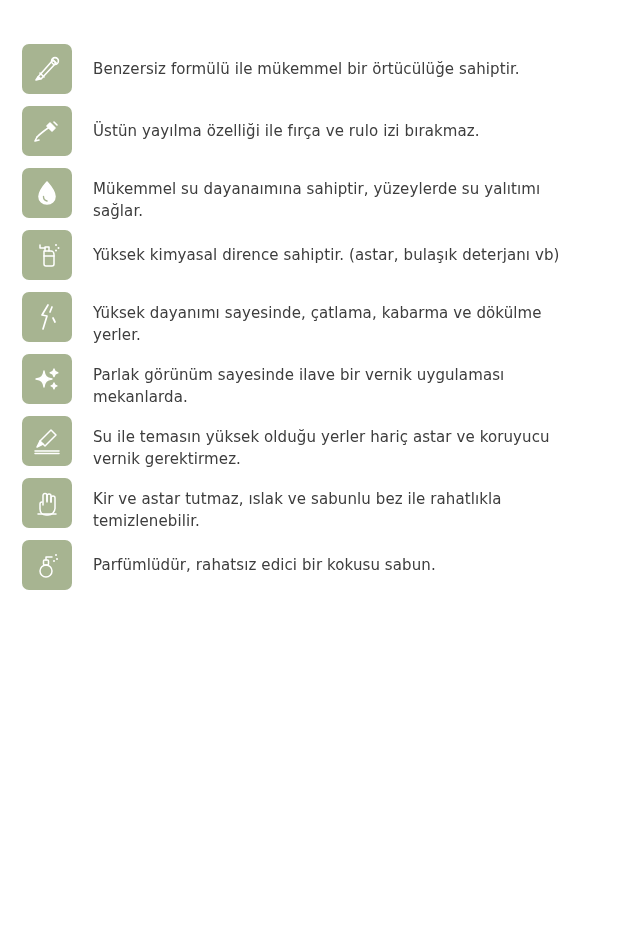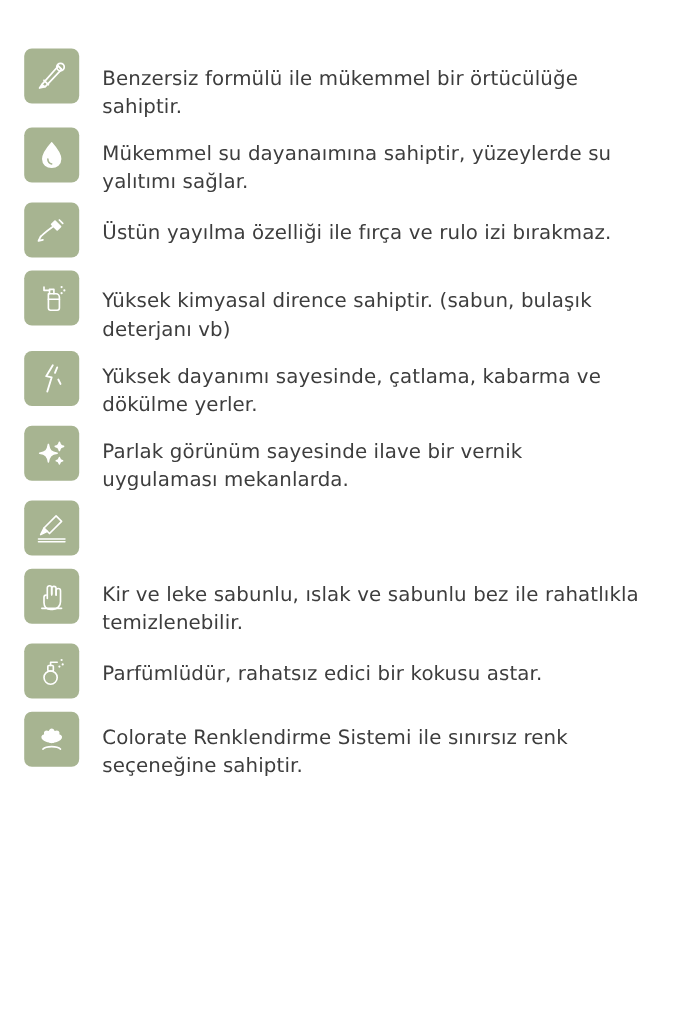--- a/index.html
+++ b/index.html
@@ -41,21 +41,21 @@
     background: #a7b491;
     display: flex;
     align-items: center;
     justify-content: center;
     margin-right: 21px;
   }
   .icon-tile svg {
     display: block;
   }
   .feature-text {
-    font-size: 18px;
+    font-size: 15px;
     line-height: 1.45;
     color: #3d3d3d;
     letter-spacing: 0.1px;
     padding-top: 11px;
     max-width: 490px;
   }
   .row-0 .feature-text,
   .row-1 .feature-text,
   .row-3 .feature-text,
   .row-9 .feature-text,
@@ -73,55 +73,55 @@
           <path d="M7 24 L22 7 L25 10 L10 26 Z" fill="none"></path>
           <path d="M22 7 L25 10"></path>
           <path d="M7 24 L5 27 L9 26 Z" fill="#ffffff"></path>
           <circle cx="24" cy="8" r="3.4"></circle>
           <path d="M9 20 L13 24"></path>
         </svg>
       </span>
       <div class="feature-text">Benzersiz formülü ile mükemmel bir örtücülüğe sahiptir.</div>
     </div>
 
-    <div class="feature-row row-2">
-      <span class="icon-tile">
-        <svg width="32" height="32" viewBox="0 0 32 32" fill="none" stroke="#ffffff" stroke-width="1.6" stroke-linecap="round" stroke-linejoin="round">
-          <path d="M16 5 C16 5, 8 14, 8 19.5 C8 24.2, 11.6 27, 16 27 C20.4 27, 24 24.2, 24 19.5 C24 14, 16 5, 16 5 Z" fill="#ffffff" stroke="#ffffff"></path>
-          <path d="M12.5 19.5 C12.5 22, 14 23.6, 16 24" stroke="#a7b491" stroke-width="1.4" fill="none"></path>
-        </svg>
-      </span>
-      <div class="feature-text">Mükemmel su dayanaımına sahiptir, yüzeylerde su yalıtımı sağlar.</div>
-    </div>
-
     <div class="feature-row row-1">
       <span class="icon-tile">
         <svg width="32" height="32" viewBox="0 0 32 32" fill="none" stroke="#ffffff" stroke-width="1.6" stroke-linecap="round" stroke-linejoin="round">
           <path d="M6 22 C10 18, 14 15, 20 11"></path>
           <path d="M19 8 L24 13 L21 16 L16 11 Z" fill="#ffffff" stroke="#ffffff"></path>
           <path d="M23 7 L26 10"></path>
           <path d="M6 22 L4 26 L8 25"></path>
         </svg>
       </span>
       <div class="feature-text">Üstün yayılma özelliği ile fırça ve rulo izi bırakmaz.</div>
+    </div>
+
+    <div class="feature-row row-2">
+      <span class="icon-tile">
+        <svg width="32" height="32" viewBox="0 0 32 32" fill="none" stroke="#ffffff" stroke-width="1.6" stroke-linecap="round" stroke-linejoin="round">
+          <path d="M16 5 C16 5, 8 14, 8 19.5 C8 24.2, 11.6 27, 16 27 C20.4 27, 24 24.2, 24 19.5 C24 14, 16 5, 16 5 Z" fill="#ffffff" stroke="#ffffff"></path>
+          <path d="M12.5 19.5 C12.5 22, 14 23.6, 16 24" stroke="#a7b491" stroke-width="1.4" fill="none"></path>
+        </svg>
+      </span>
+      <div class="feature-text">Mükemmel su dayanaımına sahiptir, yüzeylerde su yalıtımı sağlar.</div>
     </div>
 
     <div class="feature-row row-3">
       <span class="icon-tile">
         <svg width="32" height="32" viewBox="0 0 32 32" fill="none" stroke="#ffffff" stroke-width="1.5" stroke-linecap="round" stroke-linejoin="round">
           <path d="M13 12 L20 12 C21.6 12, 23 13.5, 23 15.2 L23 25 C23 26.2, 22.1 27, 21 27 L15 27 C13.9 27, 13 26.2, 13 25 Z" fill="none"></path>
           <path d="M14 12 L14 8 L18 8 L18 12"></path>
           <path d="M14 9 L9 9 L9 6"></path>
           <circle cx="25" cy="6" r="1" fill="#ffffff" stroke="none"></circle>
           <circle cx="27.5" cy="9" r="1" fill="#ffffff" stroke="none"></circle>
           <circle cx="25" cy="11.5" r="1" fill="#ffffff" stroke="none"></circle>
           <path d="M13 17 L23 17"></path>
         </svg>
       </span>
-      <div class="feature-text">Yüksek kimyasal dirence sahiptir. (sabun, bulaşık deterjanı vb)</div>
+      <div class="feature-text">Yüksek kimyasal dirence sahiptir. (astar, bulaşık deterjanı vb)</div>
     </div>
 
     <div class="feature-row row-4">
       <span class="icon-tile">
         <svg width="32" height="32" viewBox="0 0 32 32" fill="none" stroke="#ffffff" stroke-width="1.7" stroke-linecap="round" stroke-linejoin="round">
           <path d="M17 4 L11 14 L16 15 L12 28" fill="none"></path>
           <path d="M21 6 L19 11"></path>
           <path d="M22 17 L24 21"></path>
         </svg>
       </span>
@@ -141,58 +141,46 @@
 
     <div class="feature-row row-6">
       <span class="icon-tile">
         <svg width="32" height="32" viewBox="0 0 32 32" fill="none" stroke="#ffffff" stroke-width="1.5" stroke-linecap="round" stroke-linejoin="round">
           <path d="M20 5 L25 10 L14 21 L9 16 Z" fill="none"></path>
           <path d="M9 16 L6 22 L12 19" fill="#ffffff" stroke="#ffffff"></path>
           <path d="M4 26 L28 26"></path>
           <path d="M4 28.5 L28 28.5"></path>
         </svg>
       </span>
+      <div class="feature-text">Su ile temasın yüksek olduğu yerler hariç astar ve koruyucu vernik gerektirmez.</div>
     </div>
 
 
     <div class="feature-row row-8">
       <span class="icon-tile">
         <svg width="32" height="32" viewBox="0 0 32 32" fill="none" stroke="#ffffff" stroke-width="1.5" stroke-linecap="round" stroke-linejoin="round">
           <path d="M12 18 L12 8.5 C12 7.4, 12.9 6.5, 14 6.5 C15.1 6.5, 16 7.4, 16 8.5 L16 15" fill="none"></path>
           <path d="M16 14 L16 9 C16 7.9, 16.9 7, 18 7 C19.1 7, 20 7.9, 20 9 L20 15" fill="none"></path>
           <path d="M20 15 L20 11 C20 9.9, 20.9 9, 22 9 C23.1 9, 24 9.9, 24 11 L24 21 C24 25, 21 28, 17 28 L15 28 C11.5 28, 9 25.5, 9 22 L9 17 C9 15.9, 9.9 15, 11 15" fill="none"></path>
           <path d="M7 27 L25 27"></path>
         </svg>
       </span>
-      <div class="feature-text">Kir ve leke sabunlu, ıslak ve sabunlu bez ile rahatlıkla temizlenebilir.</div>
+      <div class="feature-text">Kir ve astar tutmaz, ıslak ve sabunlu bez ile rahatlıkla temizlenebilir.</div>
     </div>
 
     <div class="feature-row row-9">
       <span class="icon-tile">
         <svg width="32" height="32" viewBox="0 0 32 32" fill="none" stroke="#ffffff" stroke-width="1.5" stroke-linecap="round" stroke-linejoin="round">
           <circle cx="15" cy="22" r="6" fill="none"></circle>
           <rect x="12.5" y="11" width="5" height="5" rx="1" fill="none"></rect>
           <path d="M15 11 L15 8 L21 8"></path>
           <circle cx="25" cy="6" r="1" fill="#ffffff" stroke="none"></circle>
           <circle cx="26" cy="10" r="1" fill="#ffffff" stroke="none"></circle>
           <circle cx="23" cy="12" r="1" fill="#ffffff" stroke="none"></circle>
         </svg>
       </span>
-      <div class="feature-text">Parfümlüdür, rahatsız edici bir kokusu astar.</div>
+      <div class="feature-text">Parfümlüdür, rahatsız edici bir kokusu sabun.</div>
     </div>
 
 
-    <div class="feature-row row-11">
-      <span class="icon-tile">
-        <svg width="32" height="32" viewBox="0 0 32 32" fill="none" stroke="#ffffff" stroke-width="1.4" stroke-linecap="round" stroke-linejoin="round">
-          <ellipse cx="16" cy="13" rx="3" ry="6" fill="#ffffff" stroke="#ffffff"></ellipse>
-          <ellipse cx="16" cy="13" rx="3" ry="6" transform="rotate(40 16 16)" fill="#ffffff" stroke="#ffffff"></ellipse>
-          <ellipse cx="16" cy="13" rx="3" ry="6" transform="rotate(-40 16 16)" fill="#ffffff" stroke="#ffffff"></ellipse>
-          <ellipse cx="16" cy="13" rx="3" ry="6" transform="rotate(75 16 16)" fill="#ffffff" stroke="#ffffff"></ellipse>
-          <ellipse cx="16" cy="13" rx="3" ry="6" transform="rotate(-75 16 16)" fill="#ffffff" stroke="#ffffff"></ellipse>
-          <path d="M8 25 C11 22, 21 22, 24 25" fill="none"></path>
-        </svg>
-      </span>
-      <div class="feature-text">Colorate Renklendirme Sistemi ile sınırsız renk seçeneğine sahiptir.</div>
-    </div>
 
   </div>
 </div>
 
 </body></html>

